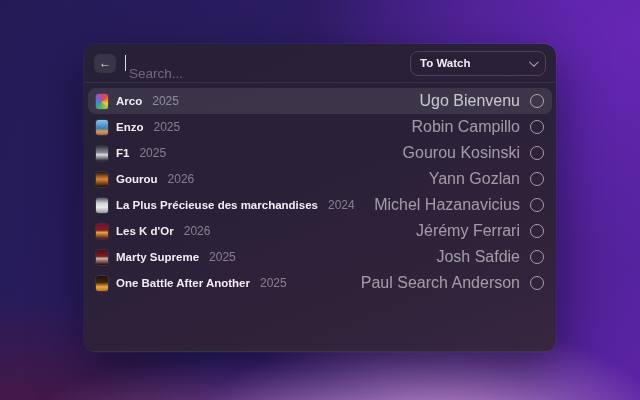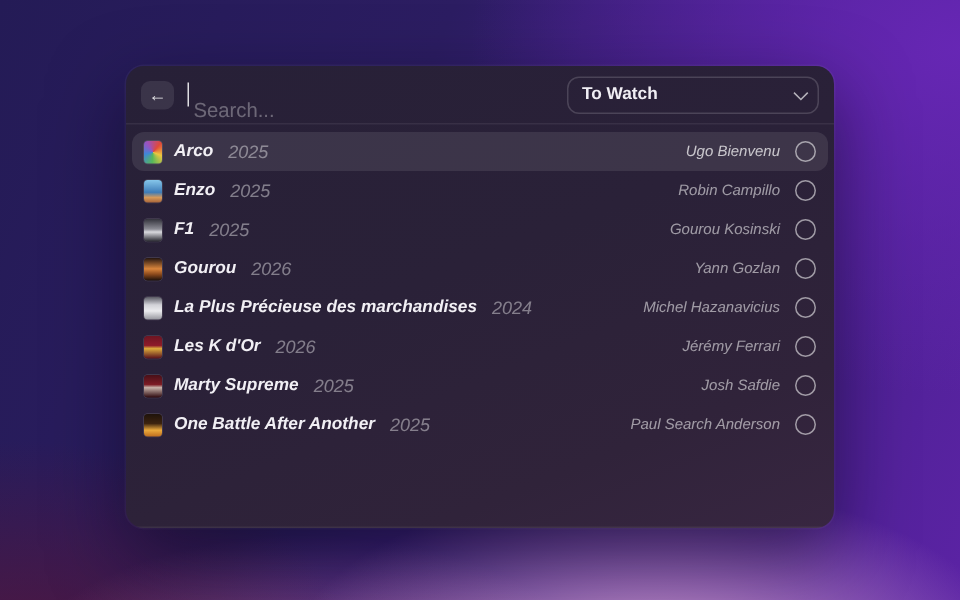--- a/index.html
+++ b/index.html
@@ -18,37 +18,37 @@
     overflow:hidden;}
   .topbar{height:38px;flex:0 0 38px;display:flex;align-items:center;padding:0 10px;gap:9px;}
   .back-btn{width:22px;height:19px;border-radius:6px;background:rgba(255,255,255,.09);
     display:flex;align-items:center;justify-content:center;color:rgba(255,255,255,.85);
     font-size:12px;cursor:pointer;flex:0 0 auto;}
   .search-wrap{display:flex;align-items:center;flex:1 1 auto;min-width:0;}
   .caret{width:1px;height:16px;background:rgba(255,255,255,.85);margin-right:3px;}
   .search-input{background:transparent;border:none;outline:none;flex:1;
     font-family:Liberation Sans, sans-serif;font-size:13.5px;color:#fff;padding:0;margin-top:20px;}
   .search-input::placeholder{color:rgba(255,255,255,.32);}
-  .dropdown{flex:0 0 auto;width:168px;height:25px;border:1px solid rgba(255,255,255,.16);
+  .dropdown{flex:0 0 auto;width:136px;height:25px;border:1px solid rgba(255,255,255,.16);
     border-radius:8px;display:flex;align-items:center;padding:0 9px;gap:6px;
     color:#f0eef4;font-size:11.5px;font-weight:600;cursor:pointer;box-sizing:border-box;}
   .dropdown .dd-label{flex:1;}
   .chev{width:6px;height:6px;border-right:1.5px solid rgba(255,255,255,.65);
     border-bottom:1.5px solid rgba(255,255,255,.65);transform:rotate(45deg) translateY(-2px);}
   .divider{height:1px;flex:0 0 1px;background:rgba(255,255,255,.07);}
   .list{flex:1 1 auto;padding:5px 4px;display:flex;flex-direction:column;gap:0;}
   .row{height:26px;flex:0 0 26px;display:flex;align-items:center;gap:8px;
-    padding:0 8px;border-radius:8px;cursor:pointer;font-style:italic;}
+    padding:0 8px;border-radius:8px;cursor:pointer;}
   .row.selected{background:rgba(255,255,255,.09);}
   .poster{width:12px;height:15px;border-radius:2.5px;flex:0 0 auto;
     box-shadow:0 0 0 .5px rgba(255,255,255,.15);}
   .title{font-size:11.5px;font-weight:700;color:#f1eff4;white-space:nowrap;}
   .year{font-size:12px;color:rgba(255,255,255,.42);margin-left:2px;}
   .spacer{flex:1 1 auto;}
-  .director{font-size:10px;color:rgba(255,255,255,.55);white-space:nowrap;}
+  .director{font-size:16px;color:rgba(255,255,255,.55);white-space:nowrap;}
   .row.selected .director{color:rgba(255,255,255,.72);}
   .circle{width:12px;height:12px;border:1.5px solid rgba(255,255,255,.55);
     border-radius:50%;flex:0 0 auto;margin-left:2px;}
   .footer{height:27px;flex:0 0 27px;display:flex;align-items:center;padding:0 9px;gap:7px;
     background:rgba(255,255,255,.02);}
   .app-icon{width:15px;height:15px;border-radius:5px;
     background:linear-gradient(180deg,#3d96ec,#2a71d4);
     display:flex;align-items:center;justify-content:center;
     color:#fff;font-size:7px;flex:0 0 auto;}
   .app-name{font-size:11px;color:rgba(255,255,255,.6);}

